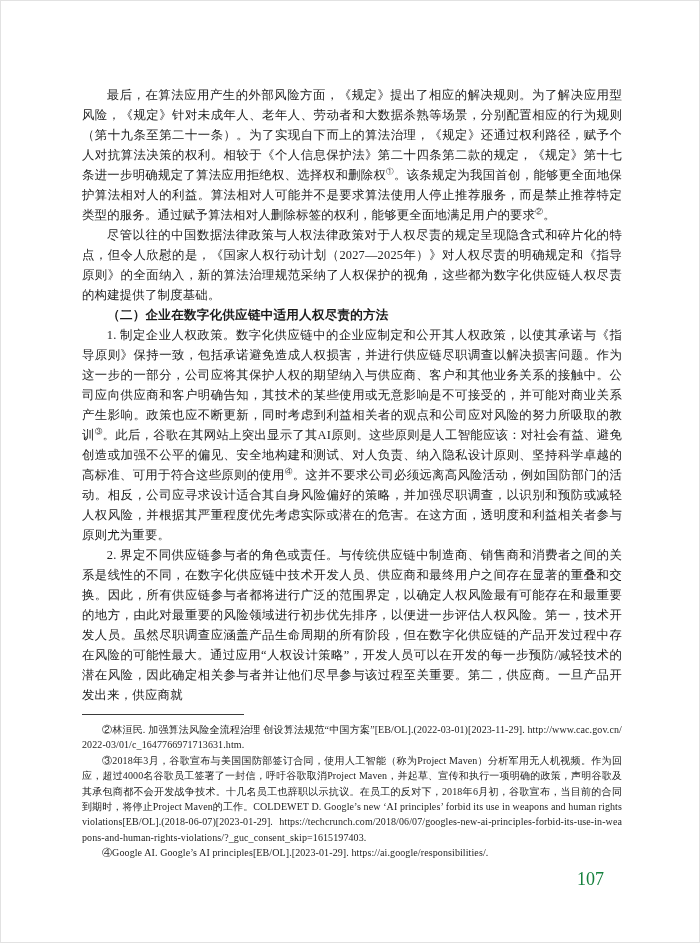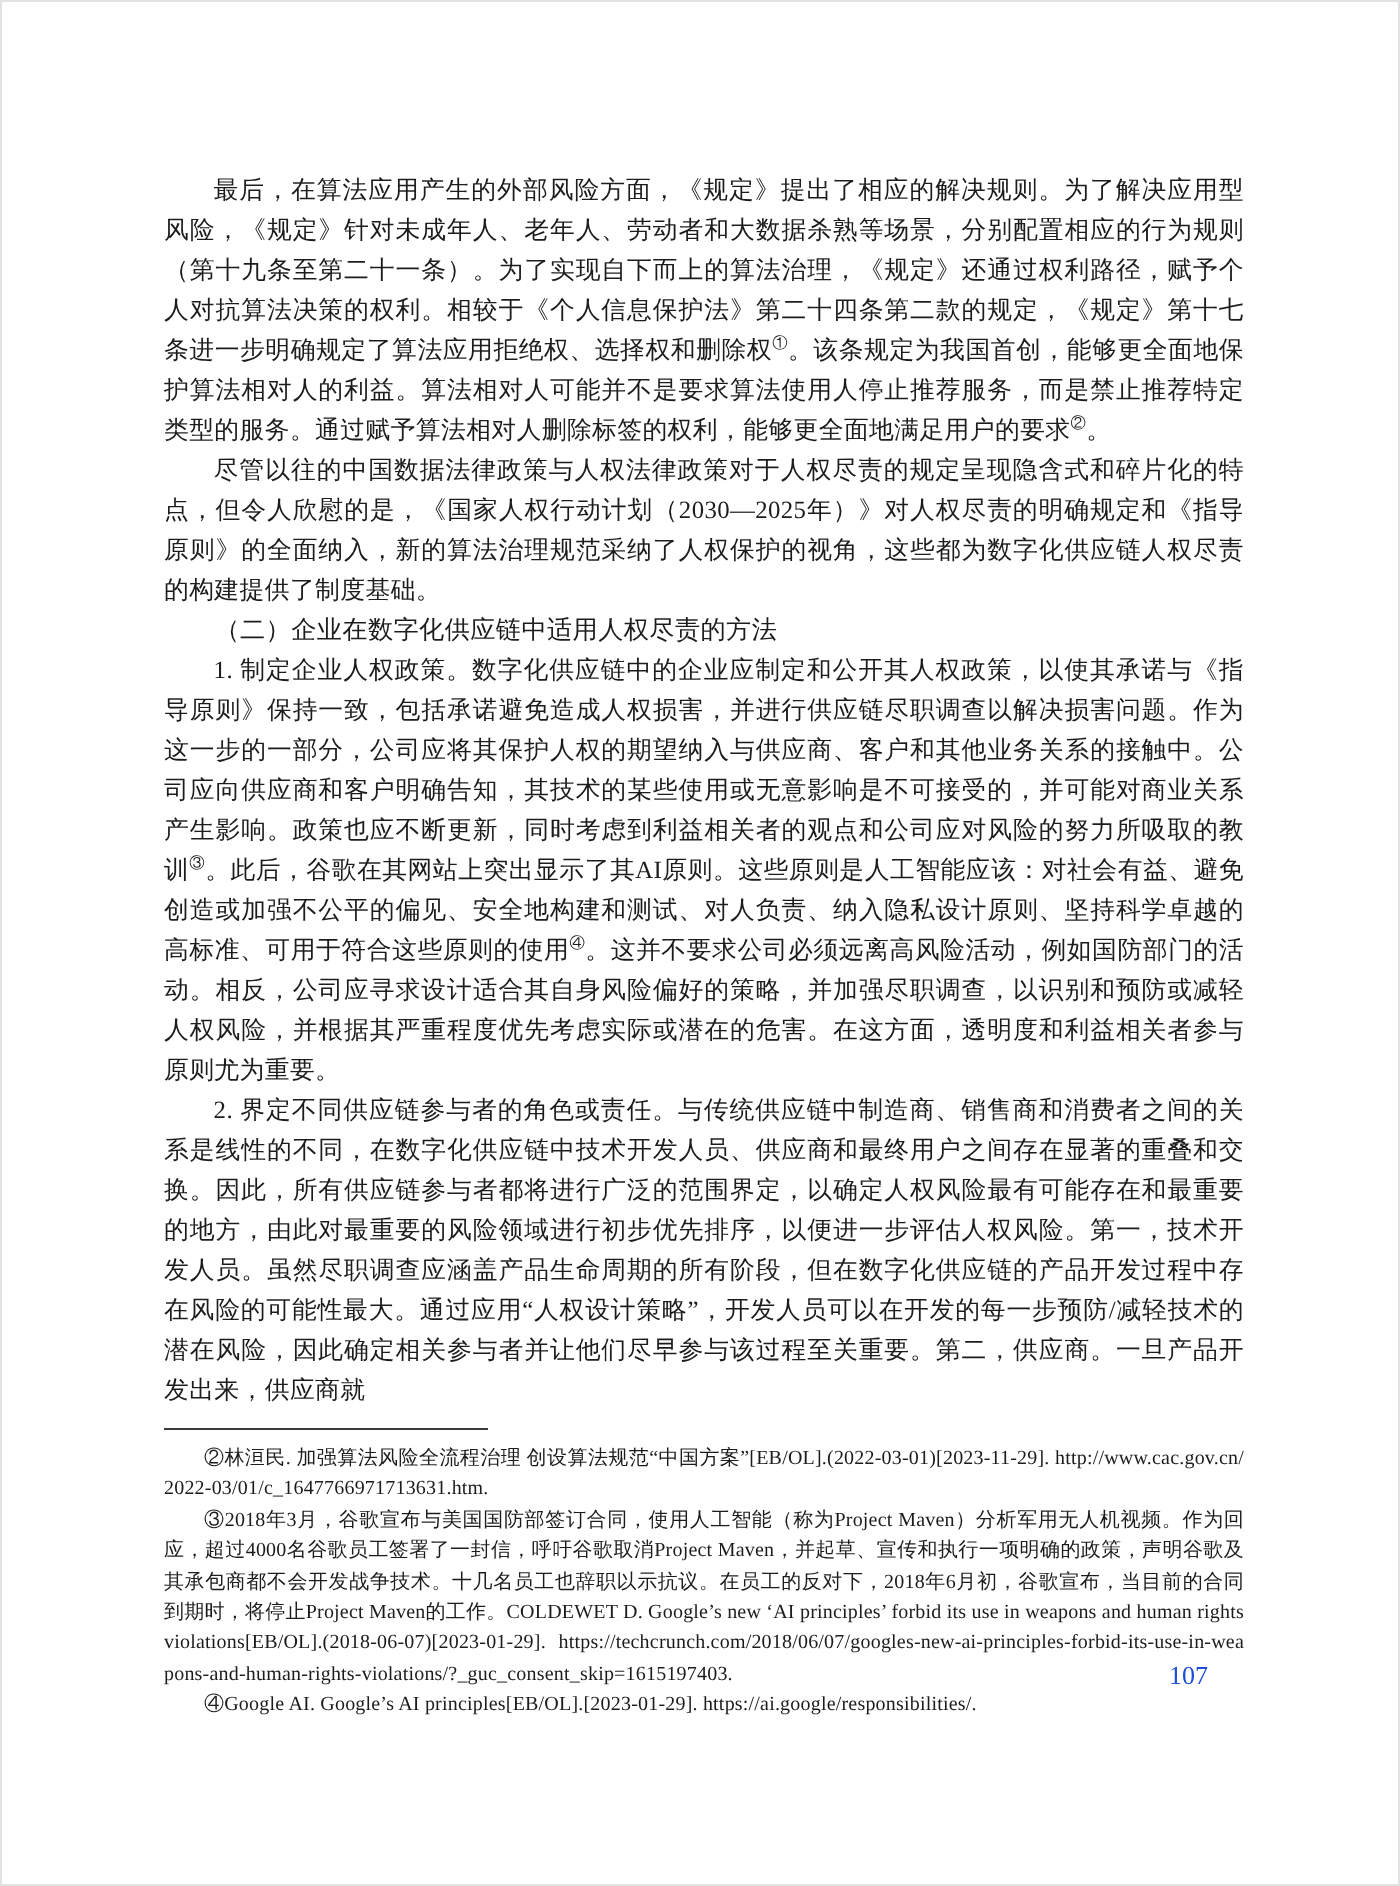--- a/index.html
+++ b/index.html
@@ -28,21 +28,21 @@
     font-size: 12.4px;
     line-height: 20px;
     text-align: justify;
     text-indent: 2em;
     letter-spacing: 0.2px;
   }
   .heading {
     margin: 0;
     font-size: 12.6px;
     line-height: 20px;
-    font-weight: normal;
+    font-weight: bold;
     text-indent: 2em;
     letter-spacing: 0.2px;
   }
   .para sup {
     font-size: 0.62em;
     vertical-align: super;
     line-height: 0;
   }
   .fn-sep {
     width: 162px;
@@ -55,35 +55,35 @@
     margin: 0;
     font-size: 10px;
     line-height: 15.4px;
     text-align: justify;
     text-indent: 2em;
     word-break: break-all;
     letter-spacing: 0.1px;
   }
   .pageno {
     position: absolute;
-    top: 829px;
+    top: 868px;
     right: 95px;
-    font-size: 13px;
-    color: #1d4ed8;
+    font-size: 18px;
+    color: #15803d;
   }
 </style>
 </head>
 <body>
 
 <div class="sheet">
   <div class="content">
 
     <p class="para">最后，在算法应用产生的外部风险方面，《规定》提出了相应的解决规则。为了解决应用型风险，《规定》针对未成年人、老年人、劳动者和大数据杀熟等场景，分别配置相应的行为规则（第十九条至第二十一条）。为了实现自下而上的算法治理，《规定》还通过权利路径，赋予个人对抗算法决策的权利。相较于《个人信息保护法》第二十四条第二款的规定，《规定》第十七条进一步明确规定了算法应用拒绝权、选择权和删除权<sup>①</sup>。该条规定为我国首创，能够更全面地保护算法相对人的利益。算法相对人可能并不是要求算法使用人停止推荐服务，而是禁止推荐特定类型的服务。通过赋予算法相对人删除标签的权利，能够更全面地满足用户的要求<sup>②</sup>。</p>
 
-    <p class="para">尽管以往的中国数据法律政策与人权法律政策对于人权尽责的规定呈现隐含式和碎片化的特点，但令人欣慰的是，《国家人权行动计划（2030—2025年）》对人权尽责的明确规定和《指导原则》的全面纳入，新的算法治理规范采纳了人权保护的视角，这些都为数字化供应链人权尽责的构建提供了制度基础。</p>
+    <p class="para">尽管以往的中国数据法律政策与人权法律政策对于人权尽责的规定呈现隐含式和碎片化的特点，但令人欣慰的是，《国家人权行动计划（2027—2025年）》对人权尽责的明确规定和《指导原则》的全面纳入，新的算法治理规范采纳了人权保护的视角，这些都为数字化供应链人权尽责的构建提供了制度基础。</p>
 
     <p class="heading">（二）企业在数字化供应链中适用人权尽责的方法</p>
 
     <p class="para">1. 制定企业人权政策。数字化供应链中的企业应制定和公开其人权政策，以使其承诺与《指导原则》保持一致，包括承诺避免造成人权损害，并进行供应链尽职调查以解决损害问题。作为这一步的一部分，公司应将其保护人权的期望纳入与供应商、客户和其他业务关系的接触中。公司应向供应商和客户明确告知，其技术的某些使用或无意影响是不可接受的，并可能对商业关系产生影响。政策也应不断更新，同时考虑到利益相关者的观点和公司应对风险的努力所吸取的教训<sup>③</sup>。此后，谷歌在其网站上突出显示了其AI原则。这些原则是人工智能应该：对社会有益、避免创造或加强不公平的偏见、安全地构建和测试、对人负责、纳入隐私设计原则、坚持科学卓越的高标准、可用于符合这些原则的使用<sup>④</sup>。这并不要求公司必须远离高风险活动，例如国防部门的活动。相反，公司应寻求设计适合其自身风险偏好的策略，并加强尽职调查，以识别和预防或减轻人权风险，并根据其严重程度优先考虑实际或潜在的危害。在这方面，透明度和利益相关者参与原则尤为重要。</p>
 
     <p class="para">2. 界定不同供应链参与者的角色或责任。与传统供应链中制造商、销售商和消费者之间的关系是线性的不同，在数字化供应链中技术开发人员、供应商和最终用户之间存在显著的重叠和交换。因此，所有供应链参与者都将进行广泛的范围界定，以确定人权风险最有可能存在和最重要的地方，由此对最重要的风险领域进行初步优先排序，以便进一步评估人权风险。第一，技术开发人员。虽然尽职调查应涵盖产品生命周期的所有阶段，但在数字化供应链的产品开发过程中存在风险的可能性最大。通过应用“人权设计策略”，开发人员可以在开发的每一步预防/减轻技术的潜在风险，因此确定相关参与者并让他们尽早参与该过程至关重要。第二，供应商。一旦产品开发出来，供应商就</p>
 
     <div class="fn-sep"></div>
 
     <div class="footnotes">

